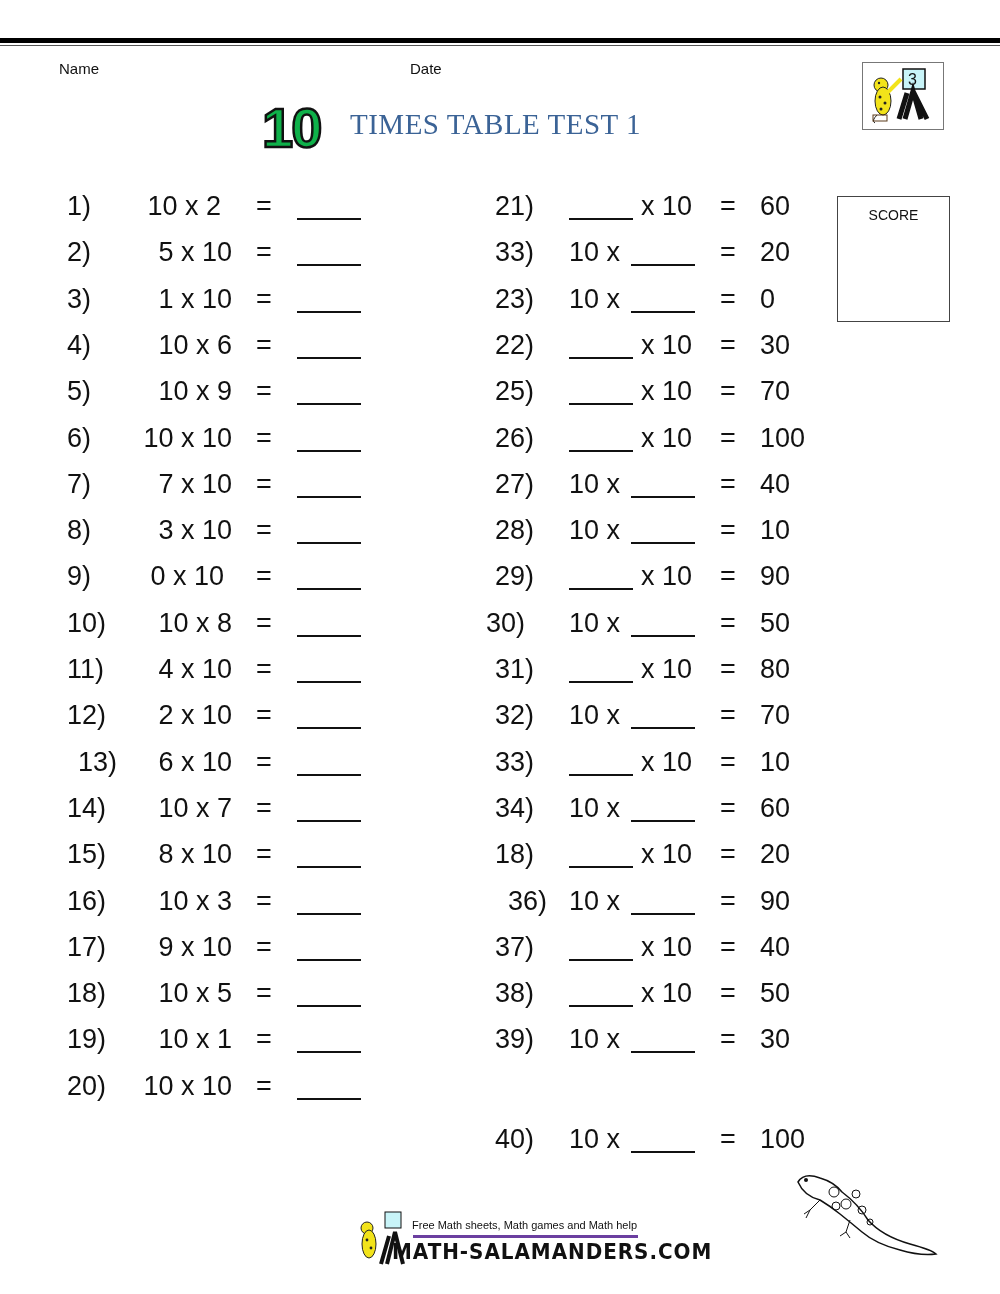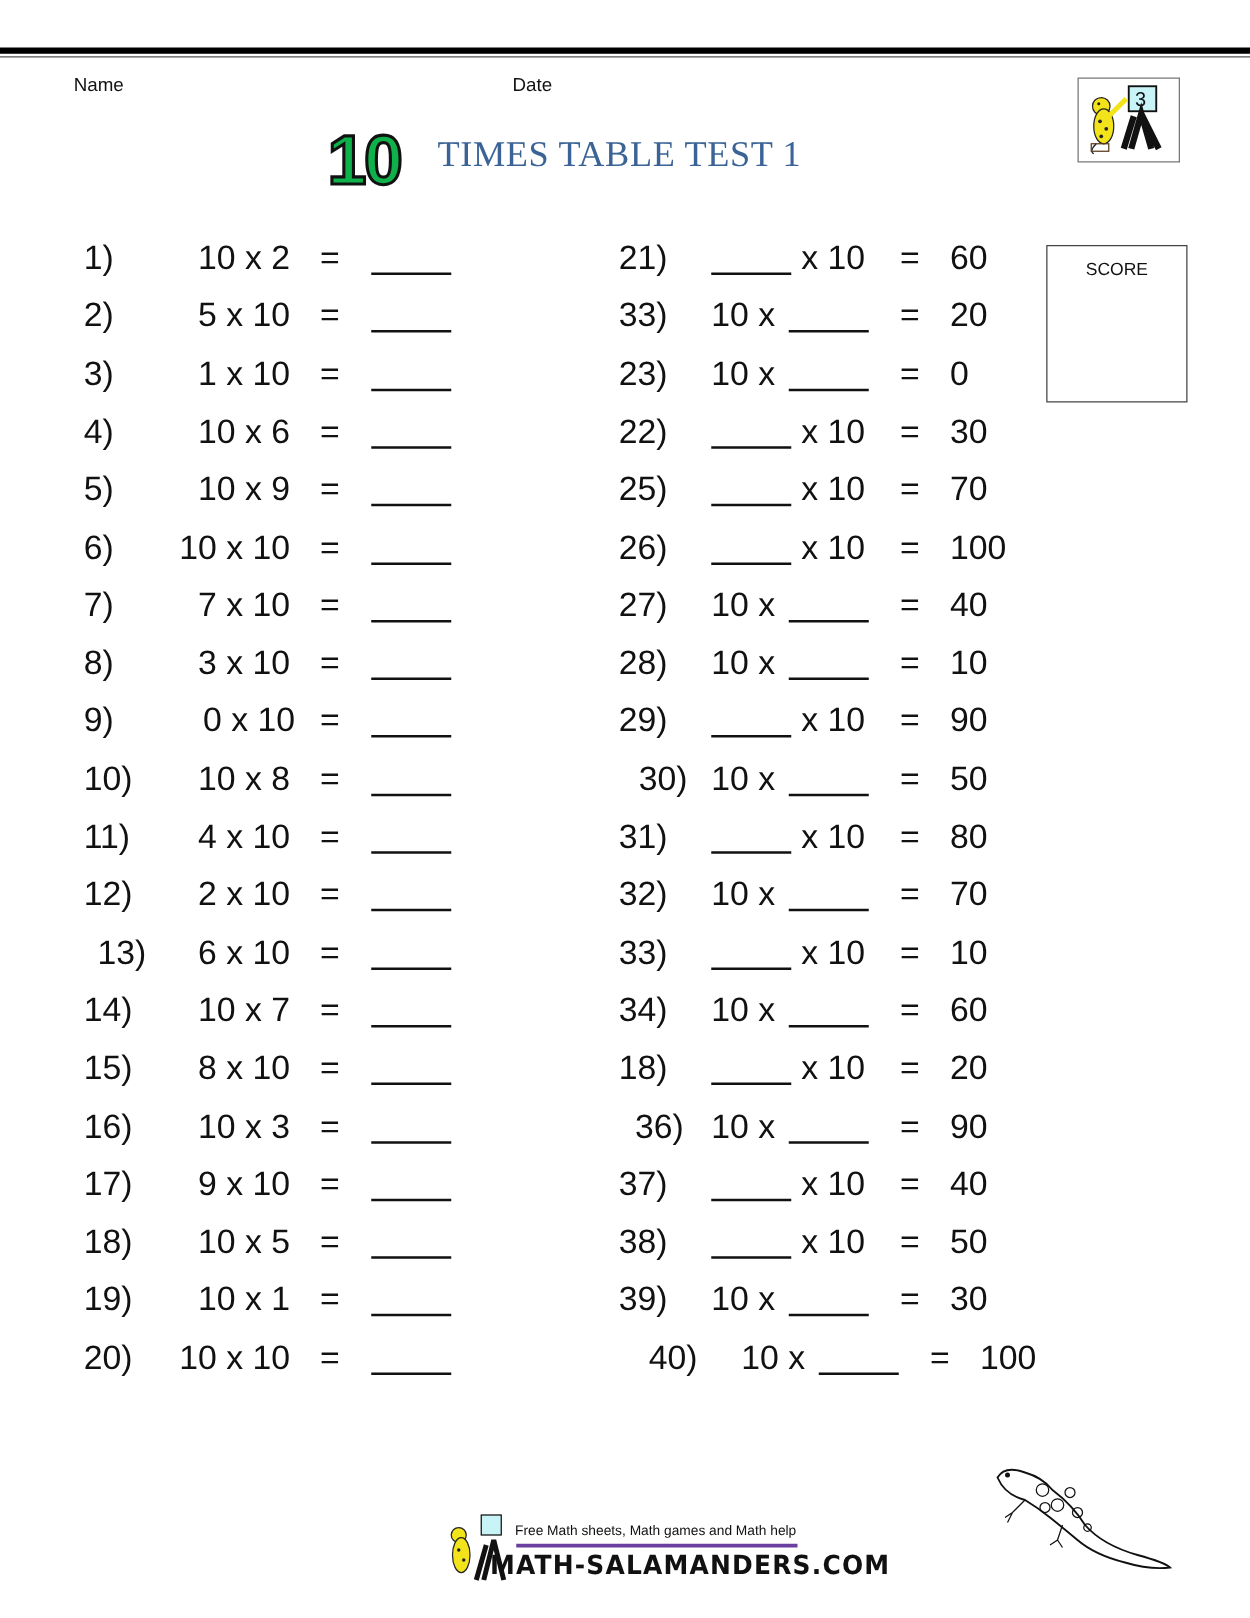--- a/index.html
+++ b/index.html
@@ -53,21 +53,21 @@
     <rect x="10" y="52" width="14" height="6" fill="none" stroke="#5a3b1a"></rect>
   </svg>
 </div>
 
 <div class="big10">10</div>
 <div class="title">TIMES TABLE TEST 1</div>
 
 <div id="left-col">
     <div class="row" style="left: 0px; top: 186px; width: 400px;">
       <span style="left:67px">1)</span>
-      <span style="right:168px;text-align:right">10 x 2</span>
+      <span style="right:179px;text-align:right">10 x 2</span>
       <span style="left:256px">=</span>
       <span style="left:297px;top:8px;width:64px;height:24px;border-bottom:2px solid #111"></span>
     </div>
     <div class="row" style="left: 0px; top: 232.3px; width: 400px;">
       <span style="left:67px">2)</span>
       <span style="right:168px;text-align:right">5 x 10</span>
       <span style="left:256px">=</span>
       <span style="left:297px;top:8px;width:64px;height:24px;border-bottom:2px solid #111"></span>
     </div>
     <div class="row" style="left: 0px; top: 278.6px; width: 400px;">
@@ -101,21 +101,21 @@
       <span style="left:297px;top:8px;width:64px;height:24px;border-bottom:2px solid #111"></span>
     </div>
     <div class="row" style="left: 0px; top: 510.1px; width: 400px;">
       <span style="left:67px">8)</span>
       <span style="right:168px;text-align:right">3 x 10</span>
       <span style="left:256px">=</span>
       <span style="left:297px;top:8px;width:64px;height:24px;border-bottom:2px solid #111"></span>
     </div>
     <div class="row" style="left: 0px; top: 556.4px; width: 400px;">
       <span style="left:67px">9)</span>
-      <span style="right:164px;text-align:right">0 x 10</span>
+      <span style="right:176px;text-align:right">0 x 10</span>
       <span style="left:256px">=</span>
       <span style="left:297px;top:8px;width:64px;height:24px;border-bottom:2px solid #111"></span>
     </div>
     <div class="row" style="left: 0px; top: 602.7px; width: 400px;">
       <span style="left:67px">10)</span>
       <span style="right:168px;text-align:right">10 x 8</span>
       <span style="left:256px">=</span>
       <span style="left:297px;top:8px;width:64px;height:24px;border-bottom:2px solid #111"></span>
     </div>
     <div class="row" style="left: 0px; top: 649px; width: 400px;">
@@ -237,21 +237,21 @@
       <span style="left:760px">10</span>
     </div>
     <div class="row" style="left: 0px; top: 556.4px; width: 900px;">
       <span style="left:495px">29)</span>
       <span style="left:569px;top:8px;width:64px;height:24px;border-bottom:2px solid #111"></span>
       <span style="left:641px">x 10</span>
       <span style="left:720px">=</span>
       <span style="left:760px">90</span>
     </div>
     <div class="row" style="left: 0px; top: 602.7px; width: 900px;">
-      <span style="left:511px">30)</span>
+      <span style="left:486px">30)</span>
       <span style="left:569px">10 x</span>
       <span style="left:631px;top:8px;width:64px;height:24px;border-bottom:2px solid #111"></span>
       <span style="left:720px">=</span>
       <span style="left:760px">50</span>
     </div>
     <div class="row" style="left: 0px; top: 649px; width: 900px;">
       <span style="left:495px">31)</span>
       <span style="left:569px;top:8px;width:64px;height:24px;border-bottom:2px solid #111"></span>
       <span style="left:641px">x 10</span>
       <span style="left:720px">=</span>
@@ -306,21 +306,21 @@
       <span style="left:720px">=</span>
       <span style="left:760px">50</span>
     </div>
     <div class="row" style="left: 0px; top: 1019.4px; width: 900px;">
       <span style="left:495px">39)</span>
       <span style="left:569px">10 x</span>
       <span style="left:631px;top:8px;width:64px;height:24px;border-bottom:2px solid #111"></span>
       <span style="left:720px">=</span>
       <span style="left:760px">30</span>
     </div>
-    <div class="row" style="left: 0px; top: 1066px; width: 900px; margin-left: 24px;">
+    <div class="row" style="left: 0px; top: 1119px; width: 900px;">
       <span style="left:495px">40)</span>
       <span style="left:569px">10 x</span>
       <span style="left:631px;top:8px;width:64px;height:24px;border-bottom:2px solid #111"></span>
       <span style="left:720px">=</span>
       <span style="left:760px">100</span>
     </div>
   </div>
 
 <div class="score-box">
   <div class="score-label">SCORE</div>

